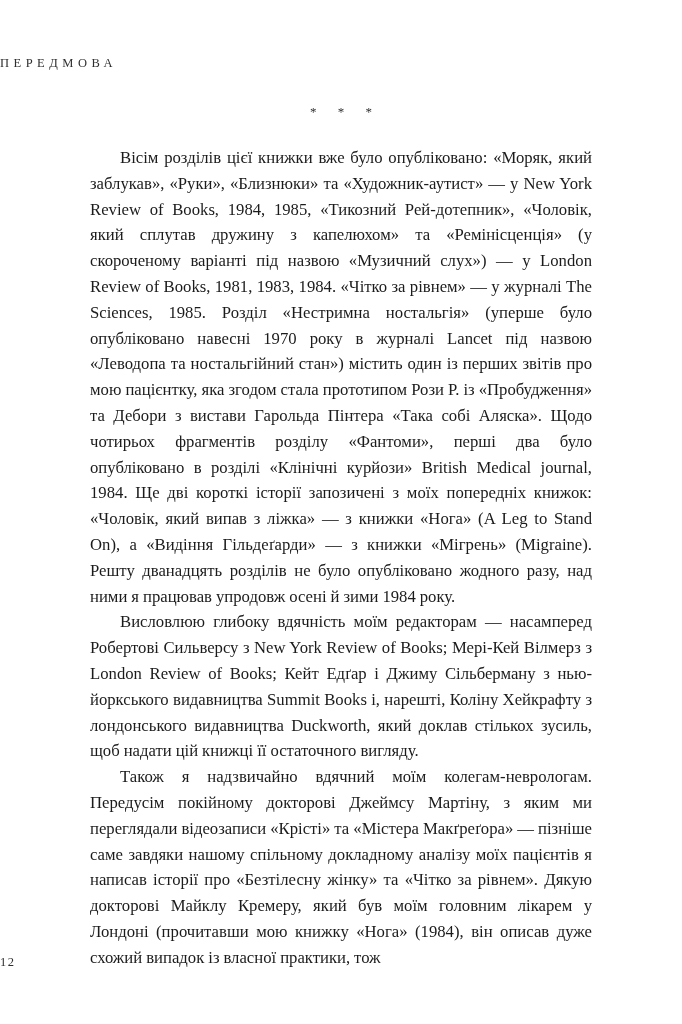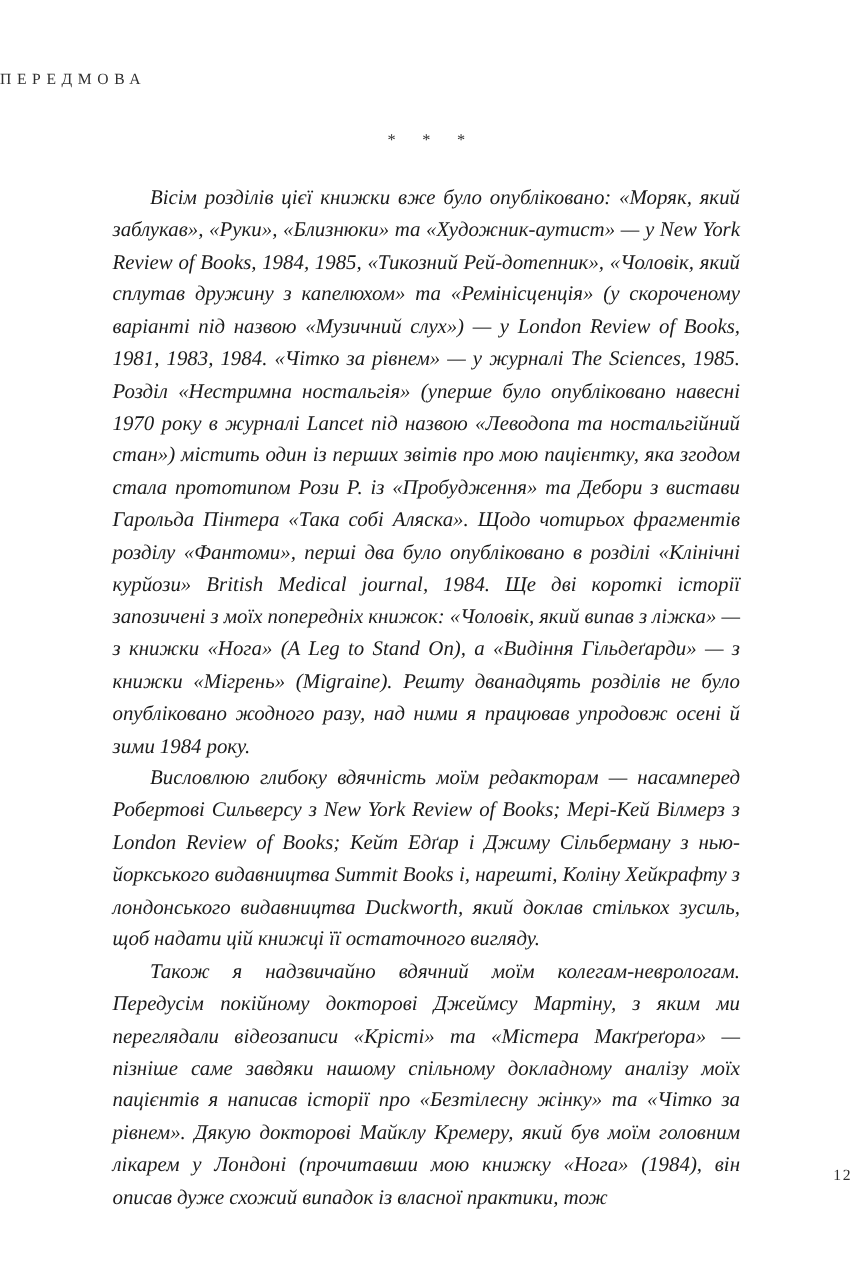--- a/index.html
+++ b/index.html
@@ -34,39 +34,38 @@
     font-size: 13px;
     letter-spacing: 9px;
     color: #2e2e2e;
     
     padding-left: 9px;
   }
 
   .body-text {
     width: 502px;
     margin: 25px auto 0 auto;
-    font-style: italic;
   }
 
   .body-text p {
     margin: 0;
     font-size: 16.7px;
     line-height: 25.8px;
     text-align: justify;
     text-indent: 30px;
     color: #1b1b1b;
     word-spacing: -0.2px;
   }
 
   .page-number {
     position: absolute;
     left: 0;
     right: 0;
-    bottom: 76px;
-    text-align: right;
+    bottom: 54px;
+    text-align: left;
     font-size: 12.5px;
     letter-spacing: 1.5px;
     color: #2e2e2e;
   }
 </style>
 </head>
 <body>
 
 <div class="page">
 

